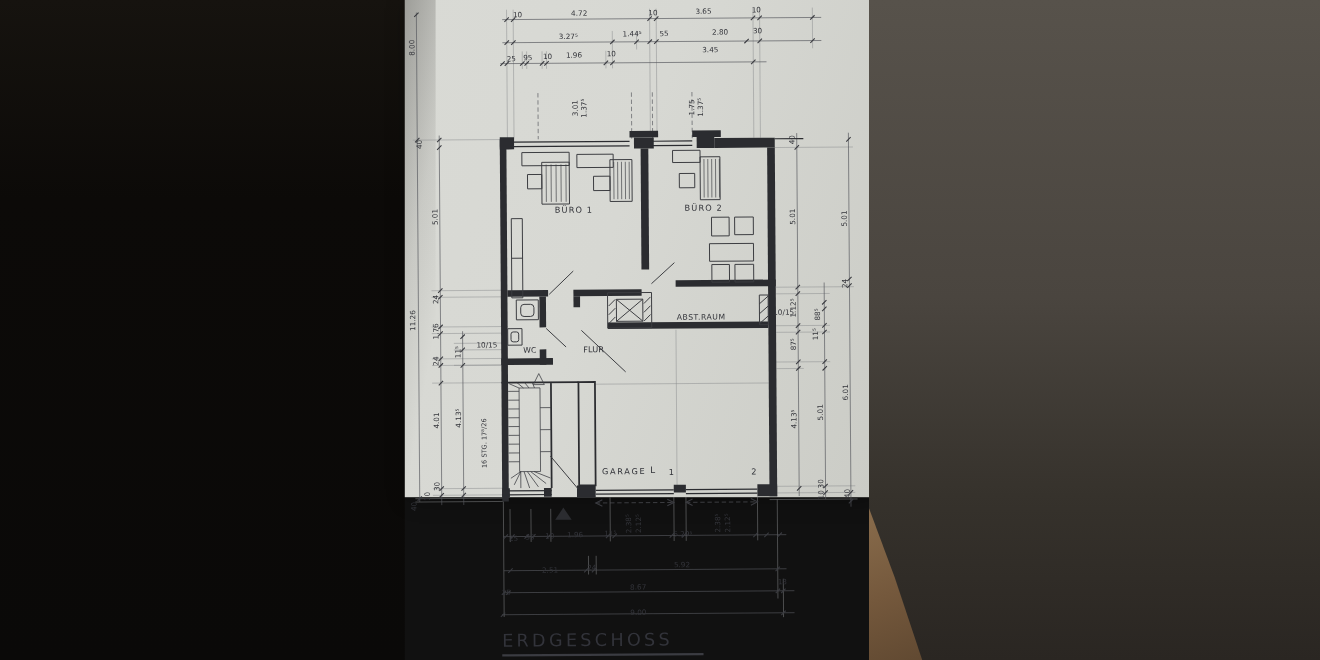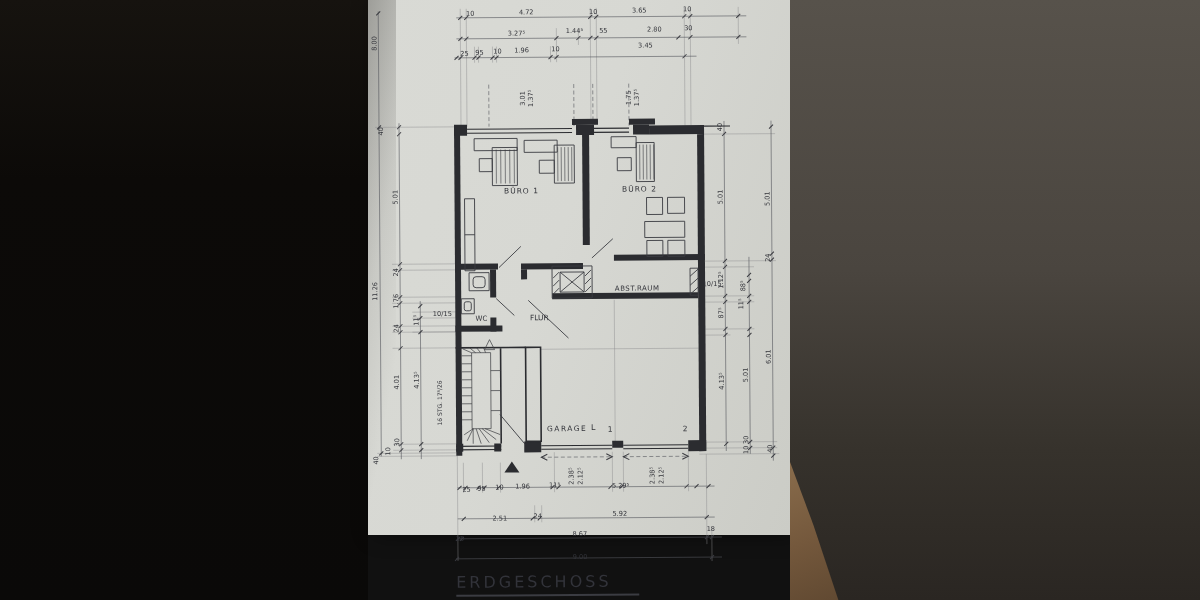--- a/index.html
+++ b/index.html
@@ -4,21 +4,21 @@
 <style>
   :root{
     --paper:#d7d8d3; --ink:#33343a; --wall:#2b2c30; --dim:#54555b; --ext:#8a8b8e;
     --bandL:#0c0a08; --bandR1:#57524b; --bandR2:#2a2622; --wood:#7a5f41;
   }
   html,body{margin:0;padding:0;}
   .screen{position:relative;width:1200px;height:600px;overflow:hidden;background:#111;
           font-family:"DejaVu Sans",sans-serif;}
   .band-left{position:absolute;left:0;top:0;width:368px;height:600px;
              background:linear-gradient(180deg,#16130f 0%,#0c0a08 30%,#0a0908 100%);}
-  .paper{position:absolute;left:368px;top:0;width:422px;height:535px;
+  .paper{position:absolute;left:368px;top:0;width:422px;height:452px;
          background:linear-gradient(110deg,#d9dad5 0%,#d7d8d3 45%,#cbccc6 100%);
          box-shadow:6px 0 20px rgba(0,0,0,.45);}
   .paper-edge{position:absolute;left:0;top:0;bottom:0;width:28px;pointer-events:none;
               background:linear-gradient(100deg,rgba(20,18,14,.30) 0%,rgba(20,18,14,.08) 45%,transparent 75%);}
   .plan-wrap{position:absolute;inset:0;transform:rotate(-0.4deg);}
   svg{position:absolute;left:0;top:0;}
   .paper-title{position:absolute;left:86px;top:572px;font-size:16px;letter-spacing:3px;
                color:#32333a;border-bottom:2px solid #3b3c42;padding:0 28px 3px 0;}
   .band-right{position:absolute;left:790px;top:0;width:410px;height:600px;
               background:linear-gradient(180deg,var(--bandR1) 0%,#4a453f 45%,#36322c 75%,var(--bandR2) 100%);}

